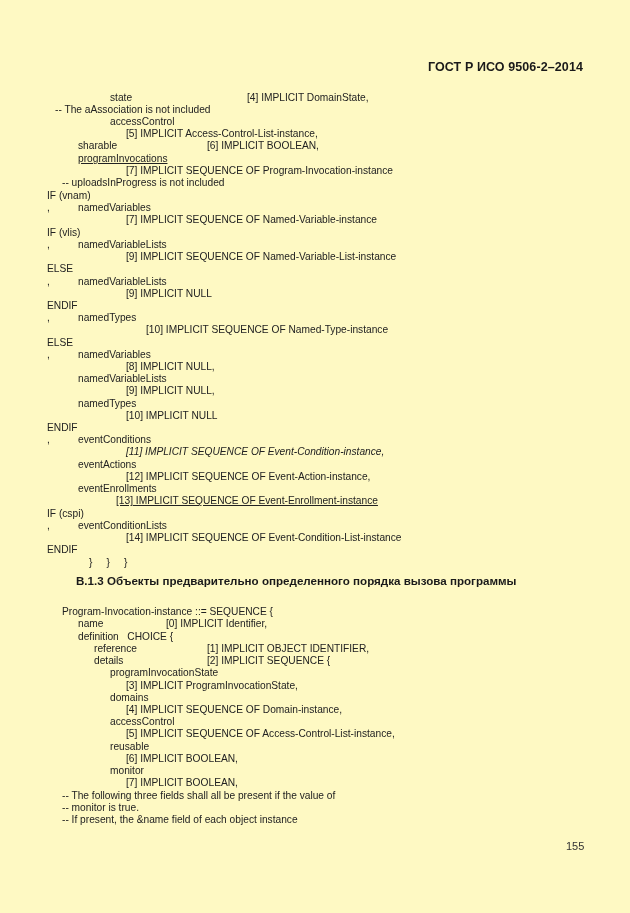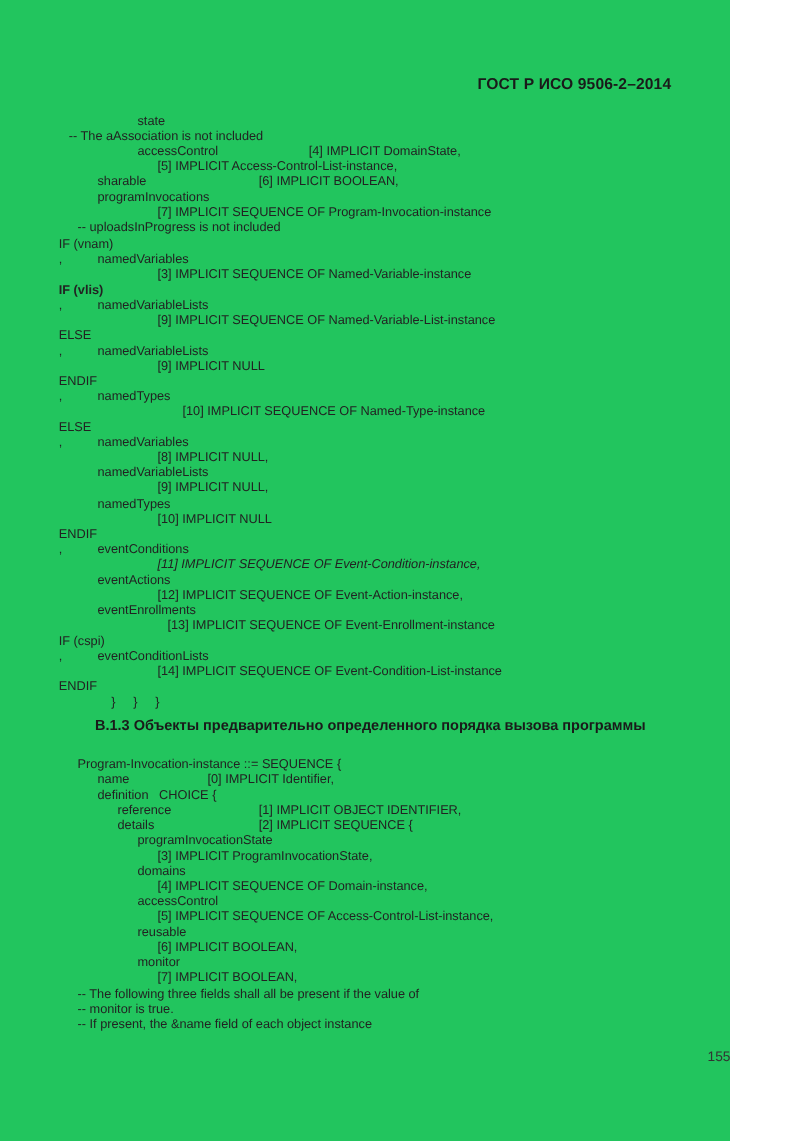--- a/index.html
+++ b/index.html
@@ -1,47 +1,47 @@
 <!DOCTYPE html>
 <html><head>
 <meta charset="utf-8">
 <style>
   html, body { margin: 0; padding: 0; background: #ffffff; }
   body { width: 630px; height: 913px; position: relative; overflow: hidden;
          font-family: "Liberation Sans", sans-serif; color: #1e1e1e; }
-  .page { position: absolute; left: 0; top: 0; width: 584px; height: 913px; background: #22c55e; }
+  .page { position: absolute; left: 0; top: 0; width: 630px; height: 913px; background: #fef9c3; }
   .hdr { position: absolute; right: 47px; top: 60px; font-size: 12.5px; font-weight: bold; color: #1a1a1a; letter-spacing: 0.1px; }
   .ln { position: absolute; font-size: 10.2px; line-height: 12px; white-space: pre; color: #222; }
   .sec { position: absolute; left: 76px; top: 574px; font-size: 11.6px; font-weight: bold; color: #1a1a1a; white-space: pre; }
   .para { position: absolute; left: 76px; top: 596px; font-size: 10.2px; color: #222; white-space: pre; }
   .pnum { position: absolute; left: 566px; top: 840px; font-size: 11px; color: #333; }
   .lines { position: absolute; left: 0; top: 0; }
 </style>
 </head>
 <body>
 
 <div class="page">
   <div class="hdr">ГОСТ Р ИСО 9506-2–2014</div>
 
   <div class="lines" id="block1">
       <div class="ln" style="left: 110px; top: 92px;">state</div>
-      <div class="ln" style="left: 247px; top: 92px; margin-top: 24px;">[4] IMPLICIT DomainState,</div>
+      <div class="ln" style="left: 247px; top: 92px;">[4] IMPLICIT DomainState,</div>
       <div class="ln" style="left: 55px; top: 104px;">-- The aAssociation is not included</div>
       <div class="ln" style="left: 110px; top: 116px;">accessControl</div>
       <div class="ln" style="left: 126px; top: 128px;">[5] IMPLICIT Access-Control-List-instance,</div>
       <div class="ln" style="left: 78px; top: 140px;">sharable</div>
       <div class="ln" style="left: 207px; top: 140px;">[6] IMPLICIT BOOLEAN,</div>
-      <div class="ln" style="left: 78px; top: 153px;">programInvocations</div>
+      <div class="ln" style="left: 78px; top: 153px; text-decoration: underline;">programInvocations</div>
       <div class="ln" style="left: 126px; top: 165px;">[7] IMPLICIT SEQUENCE OF Program-Invocation-instance</div>
       <div class="ln" style="left: 62px; top: 177px;">-- uploadsInProgress is not included</div>
       <div class="ln" style="left: 47px; top: 190px;">IF (vnam)</div>
       <div class="ln" style="left: 47px; top: 202px;">,</div>
       <div class="ln" style="left: 78px; top: 202px;">namedVariables</div>
-      <div class="ln" style="left: 126px; top: 214px;">[3] IMPLICIT SEQUENCE OF Named-Variable-instance</div>
-      <div class="ln" style="left: 47px; top: 227px; font-weight: bold;">IF (vlis)</div>
+      <div class="ln" style="left: 126px; top: 214px;">[7] IMPLICIT SEQUENCE OF Named-Variable-instance</div>
+      <div class="ln" style="left: 47px; top: 227px;">IF (vlis)</div>
       <div class="ln" style="left: 47px; top: 239px;">,</div>
       <div class="ln" style="left: 78px; top: 239px;">namedVariableLists</div>
       <div class="ln" style="left: 126px; top: 251px;">[9] IMPLICIT SEQUENCE OF Named-Variable-List-instance</div>
       <div class="ln" style="left: 47px; top: 263px;">ELSE</div>
       <div class="ln" style="left: 47px; top: 276px;">,</div>
       <div class="ln" style="left: 78px; top: 276px;">namedVariableLists</div>
       <div class="ln" style="left: 126px; top: 288px;">[9] IMPLICIT NULL</div>
       <div class="ln" style="left: 47px; top: 300px;">ENDIF</div>
       <div class="ln" style="left: 47px; top: 312px;">,</div>
       <div class="ln" style="left: 78px; top: 312px;">namedTypes</div>
@@ -54,21 +54,21 @@
       <div class="ln" style="left: 126px; top: 385px;">[9] IMPLICIT NULL,</div>
       <div class="ln" style="left: 78px; top: 398px;">namedTypes</div>
       <div class="ln" style="left: 126px; top: 410px;">[10] IMPLICIT NULL</div>
       <div class="ln" style="left: 47px; top: 422px;">ENDIF</div>
       <div class="ln" style="left: 47px; top: 434px;">,</div>
       <div class="ln" style="left: 78px; top: 434px;">eventConditions</div>
       <div class="ln" style="left: 126px; top: 446px; font-style: italic;">[11] IMPLICIT SEQUENCE OF Event-Condition-instance,</div>
       <div class="ln" style="left: 78px; top: 459px;">eventActions</div>
       <div class="ln" style="left: 126px; top: 471px;">[12] IMPLICIT SEQUENCE OF Event-Action-instance,</div>
       <div class="ln" style="left: 78px; top: 483px;">eventEnrollments</div>
-      <div class="ln" style="left: 134px; top: 495px;">[13] IMPLICIT SEQUENCE OF Event-Enrollment-instance</div>
+      <div class="ln" style="left: 116px; top: 495px; text-decoration: underline;">[13] IMPLICIT SEQUENCE OF Event-Enrollment-instance</div>
       <div class="ln" style="left: 47px; top: 508px;">IF (cspi)</div>
       <div class="ln" style="left: 47px; top: 520px;">,</div>
       <div class="ln" style="left: 78px; top: 520px;">eventConditionLists</div>
       <div class="ln" style="left: 126px; top: 532px;">[14] IMPLICIT SEQUENCE OF Event-Condition-List-instance</div>
       <div class="ln" style="left: 47px; top: 544px;">ENDIF</div>
       <div class="ln" style="left: 89px; top: 557px;">}     }     }</div>
     </div>
 
   <div class="sec">B.1.3 Объекты предварительно определенного порядка вызова программы</div>
 

